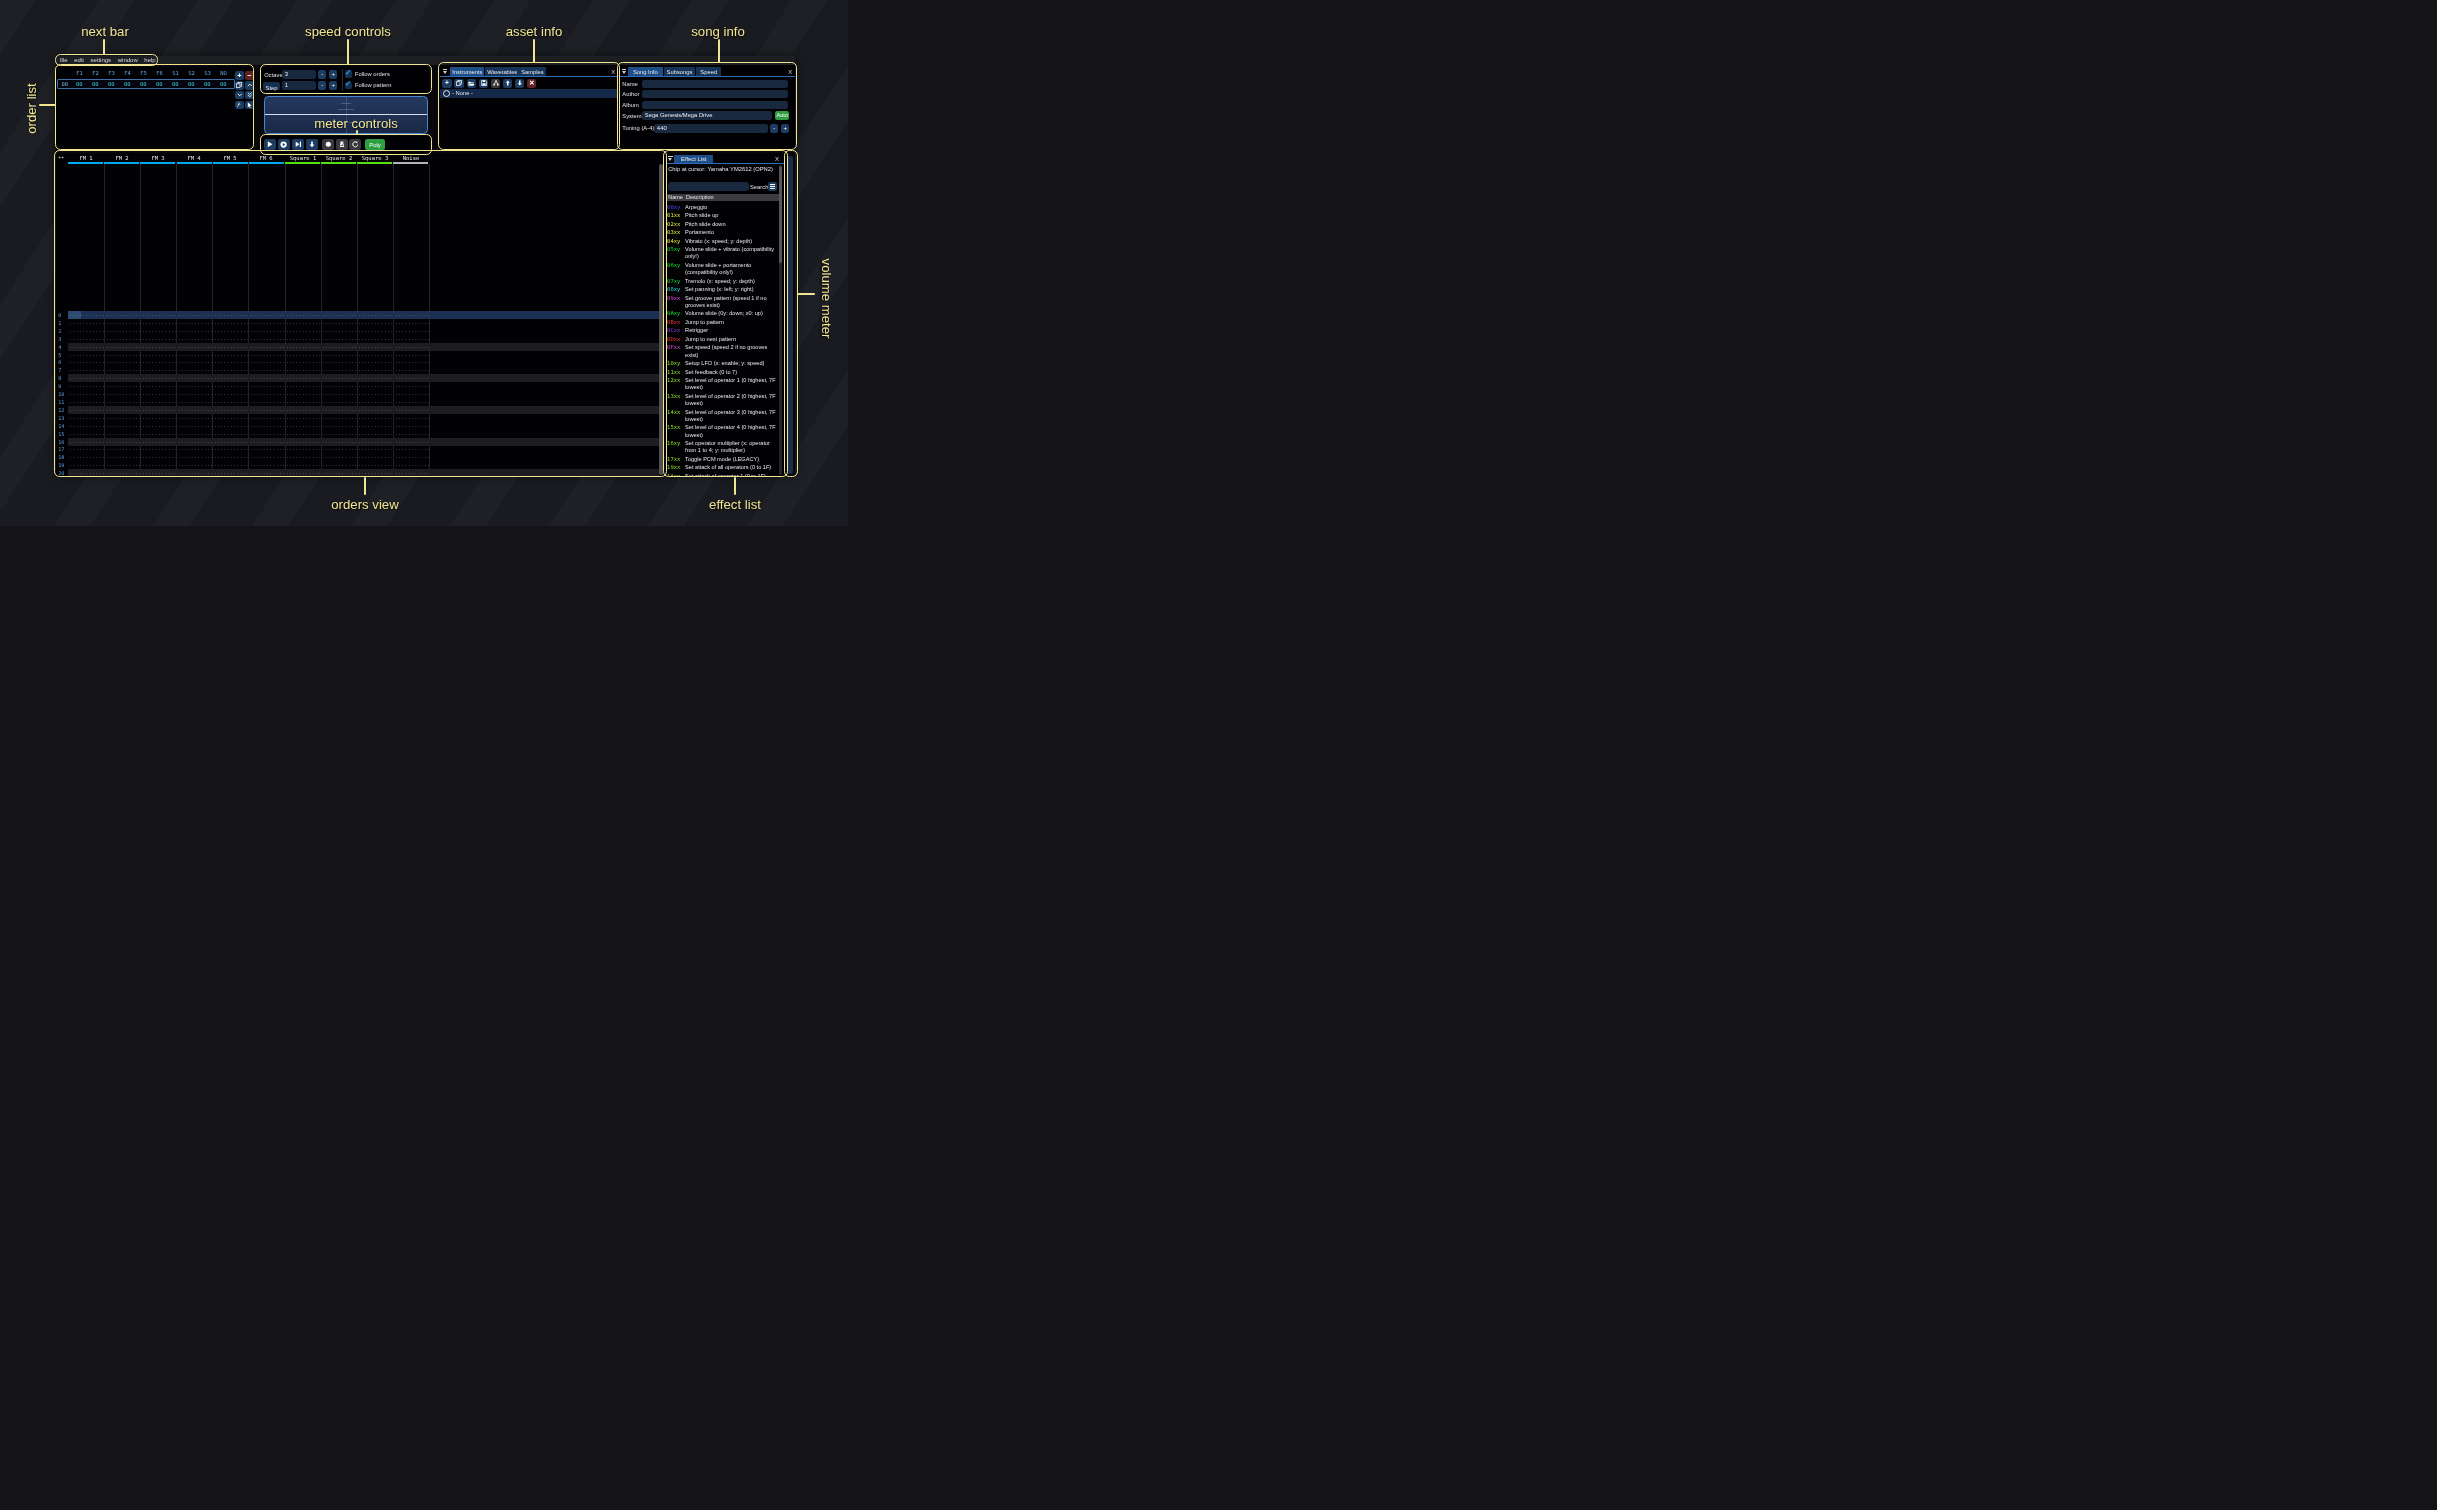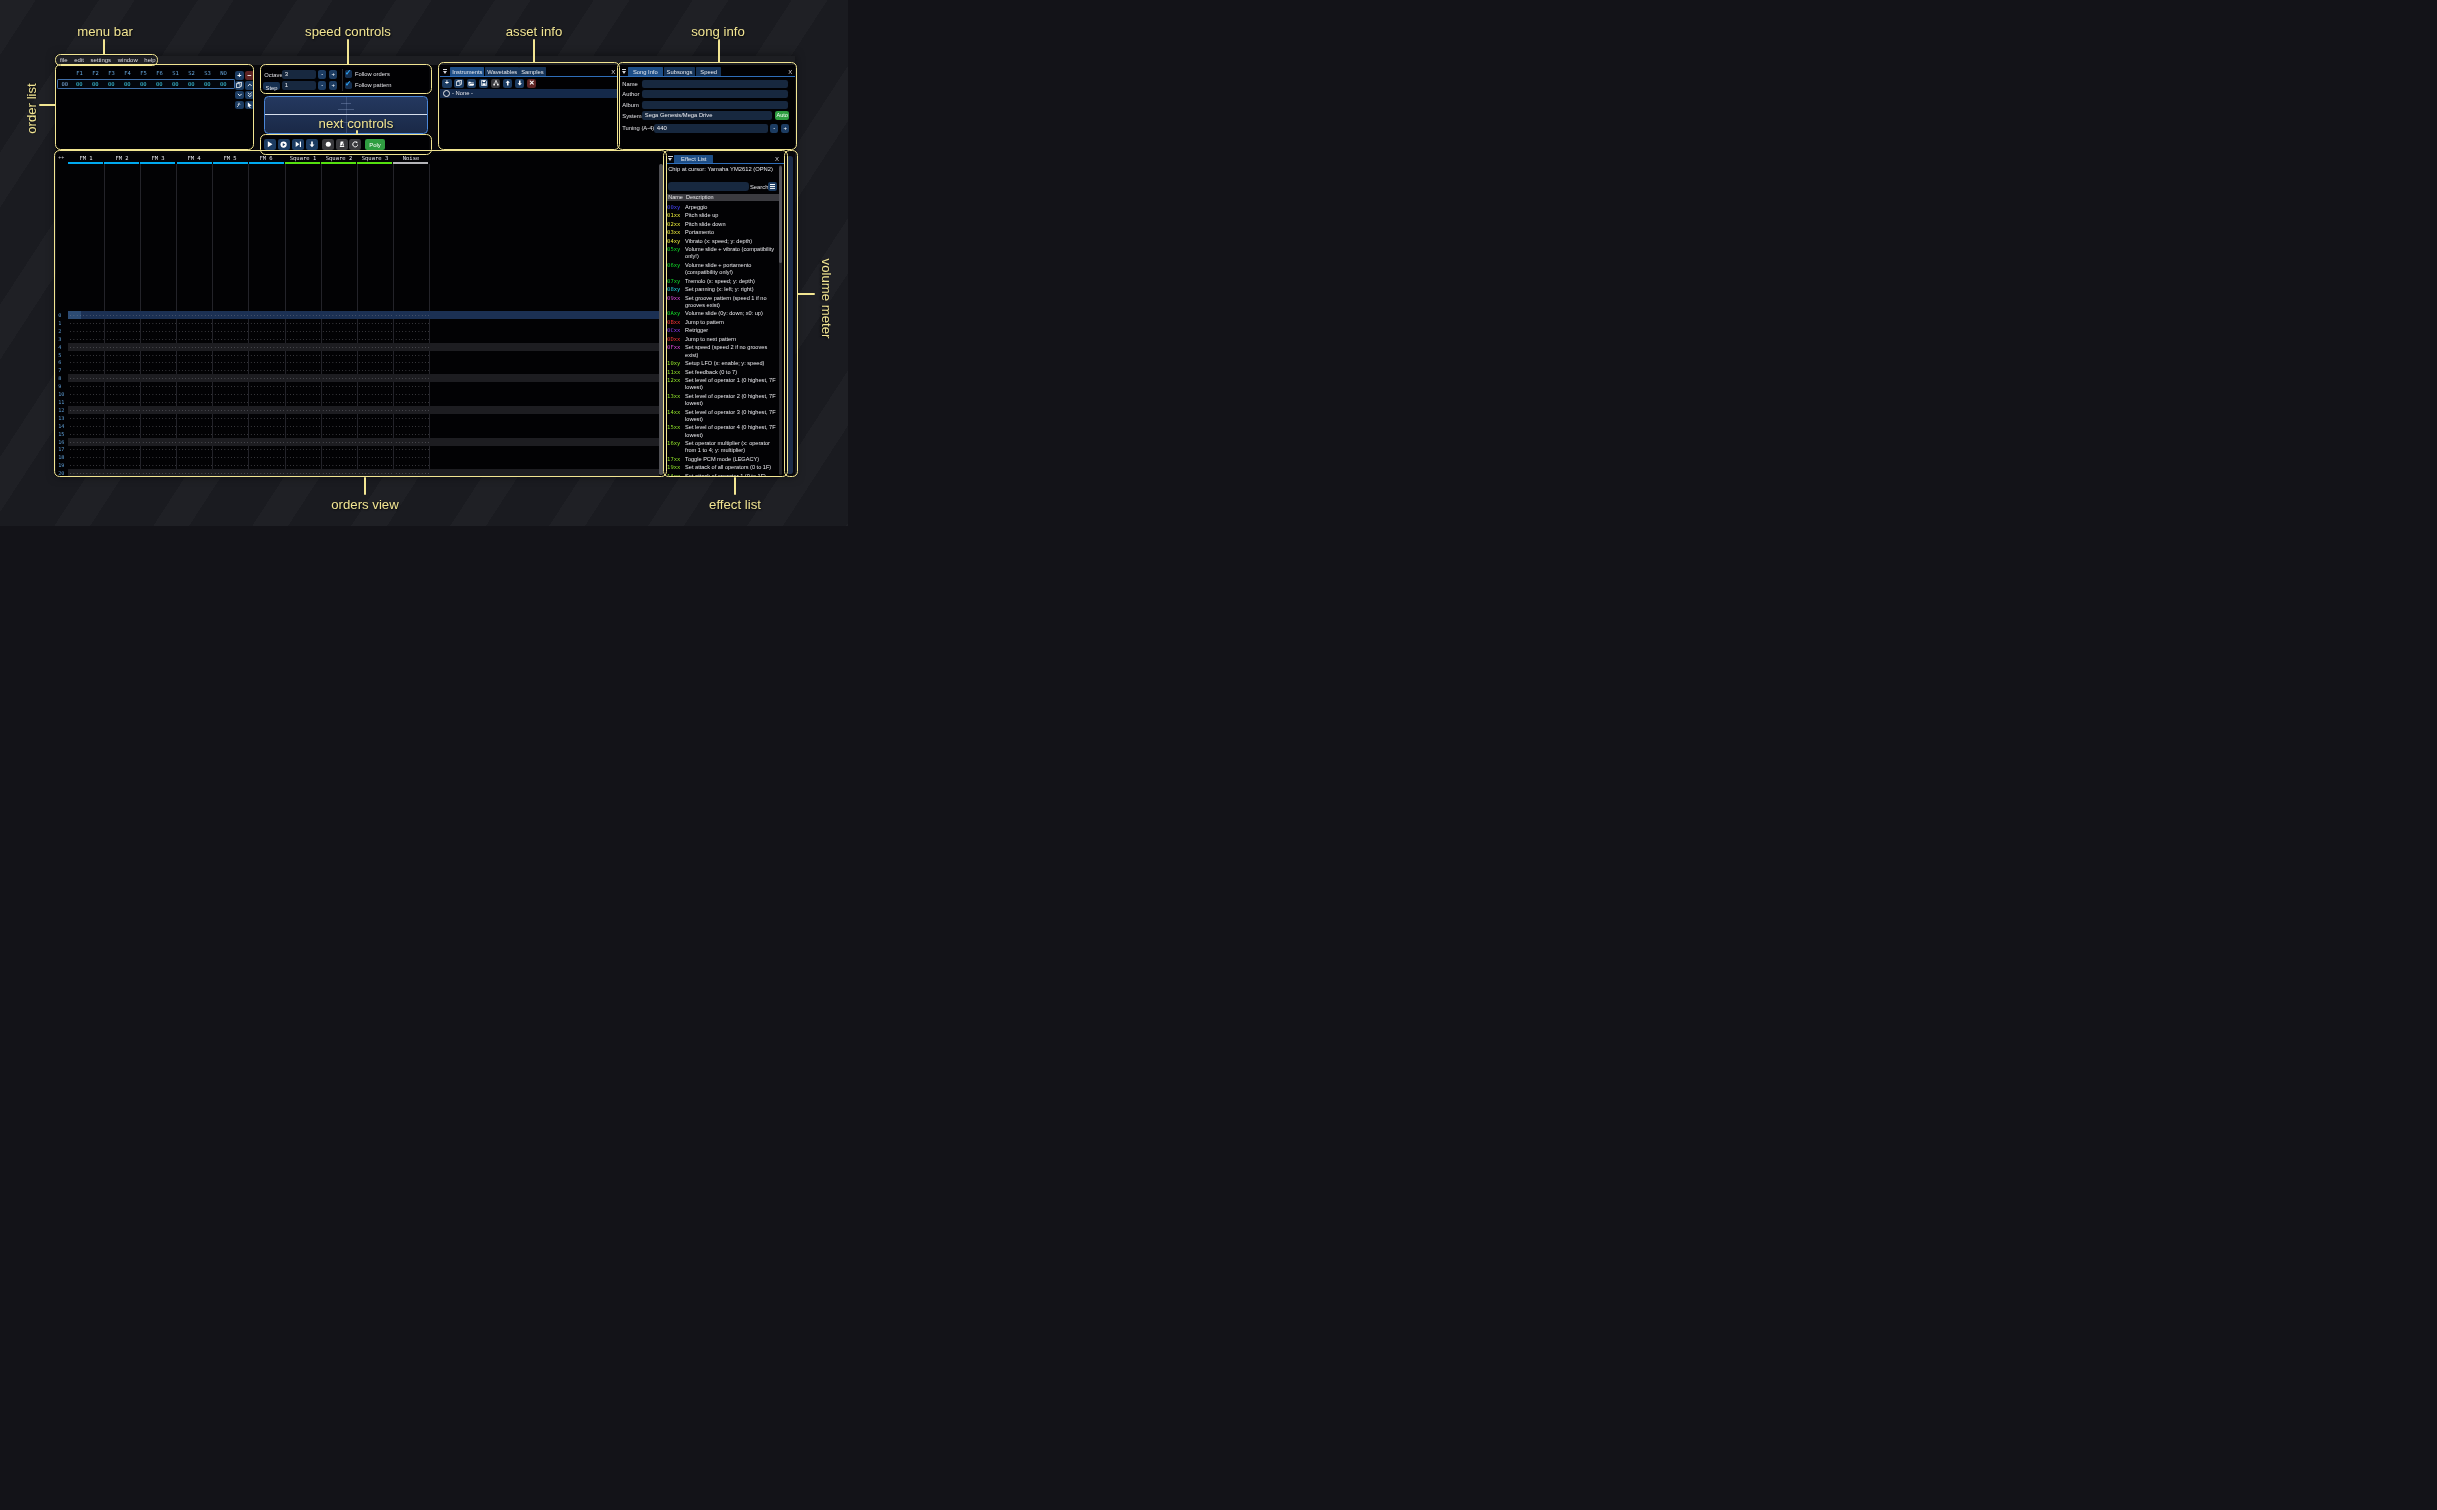--- a/index.html
+++ b/index.html
@@ -752,22 +752,22 @@
 <div class="annoline" style="left:103px;top:39px;width:1.9px;height:16px;"></div>
 <div class="annoline" style="left:347px;top:39px;width:1.9px;height:26px;"></div>
 <div class="annoline" style="left:533px;top:39px;width:1.9px;height:24px;"></div>
 <div class="annoline" style="left:718px;top:39px;width:1.9px;height:24px;"></div>
 <div class="annoline" style="left:39px;top:104px;width:16.6px;height:1.9px;"></div>
 <div class="annoline" style="left:356px;top:130px;width:1.9px;height:4.4px;"></div>
 <div class="annoline" style="left:364px;top:477px;width:1.9px;height:18px;"></div>
 <div class="annoline" style="left:734px;top:477px;width:1.9px;height:18px;"></div>
 <div class="annoline" style="left:797px;top:293px;width:18px;height:1.9px;"></div>
 
-<div class="annolabel" style="left:50px;top:24px;">menu bar</div>
+<div class="annolabel" style="left:50px;top:24px;">next bar</div>
 <div class="annolabel" style="left:293px;top:24px;">speed controls</div>
 <div class="annolabel" style="left:479px;top:24px;">asset info</div>
 <div class="annolabel" style="left:663px;top:24px;">song info</div>
 <div class="annolabel rot-ccw" style="left:-24px;top:101px;">order list</div>
-<div class="annolabel" style="left:301px;top:116px;z-index:5;">next controls</div>
+<div class="annolabel" style="left:301px;top:116px;z-index:5;">meter controls</div>
 <div class="annolabel" style="left:310px;top:497px;">orders view</div>
 <div class="annolabel" style="left:680px;top:497px;">effect list</div>
 <div class="annolabel rot-cw" style="left:771px;top:291px;">volume meter</div>
 
 
 </body></html>

